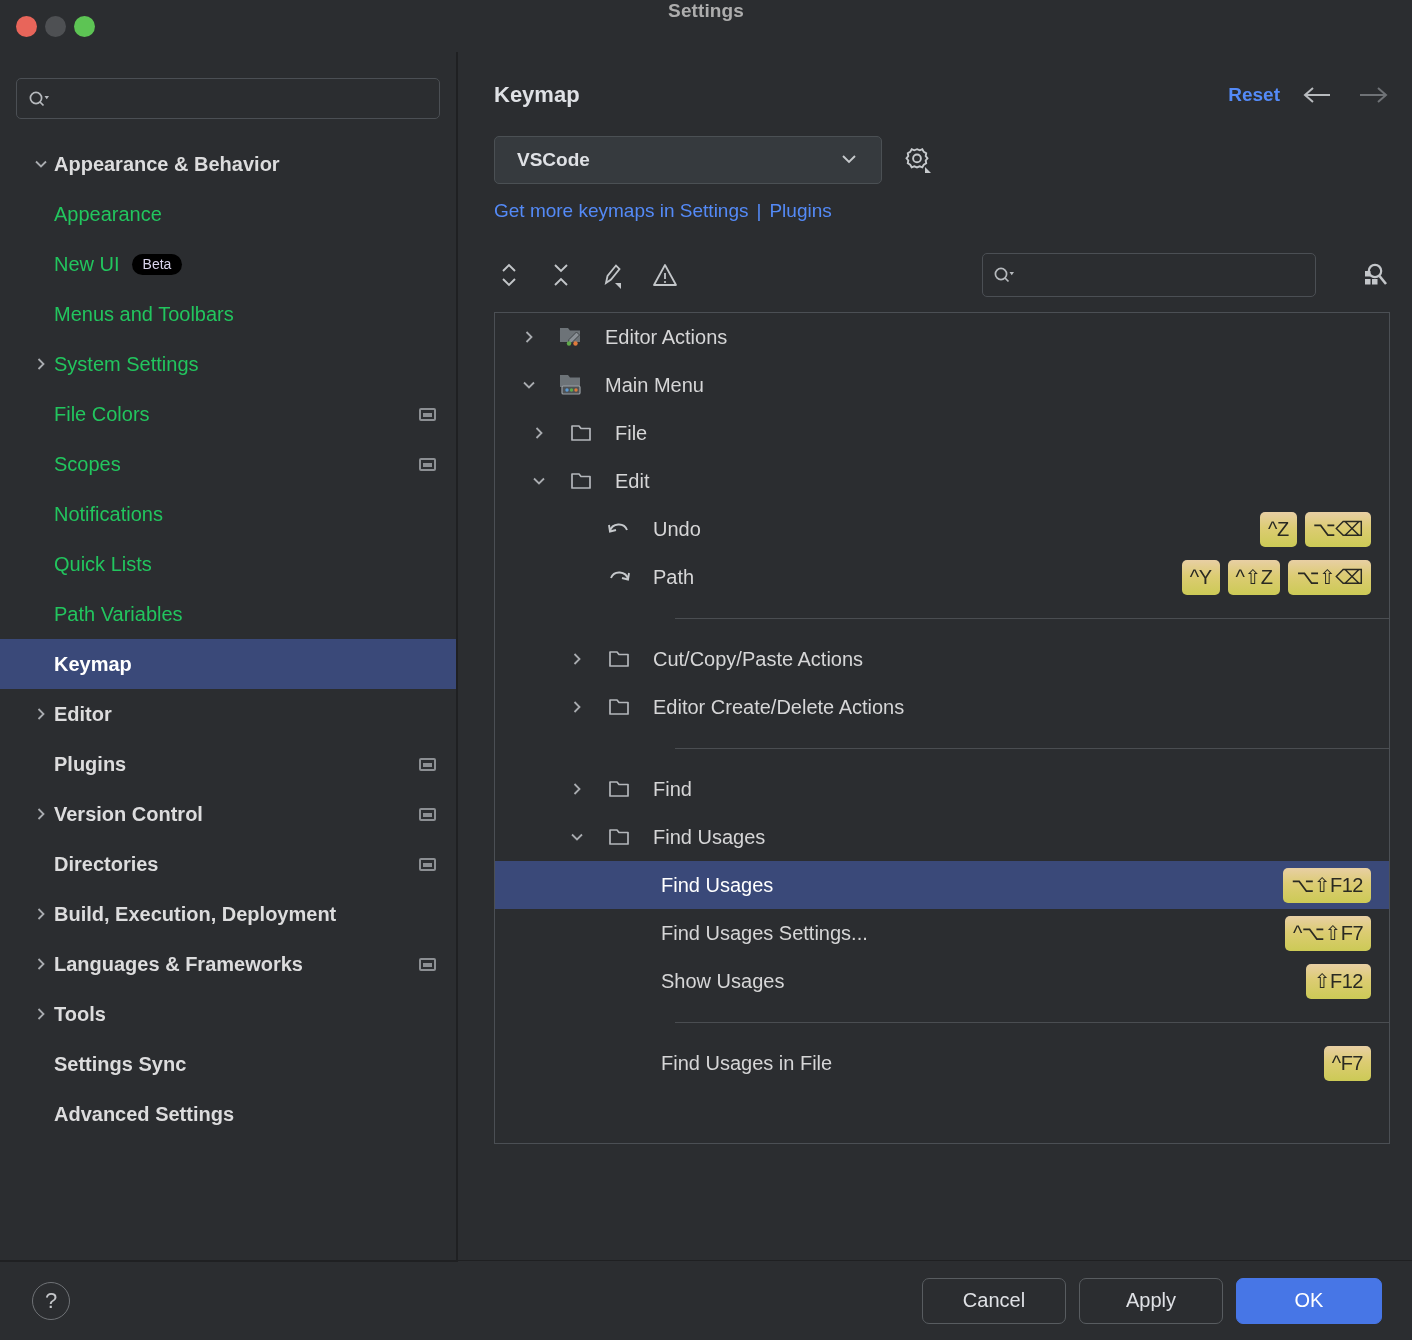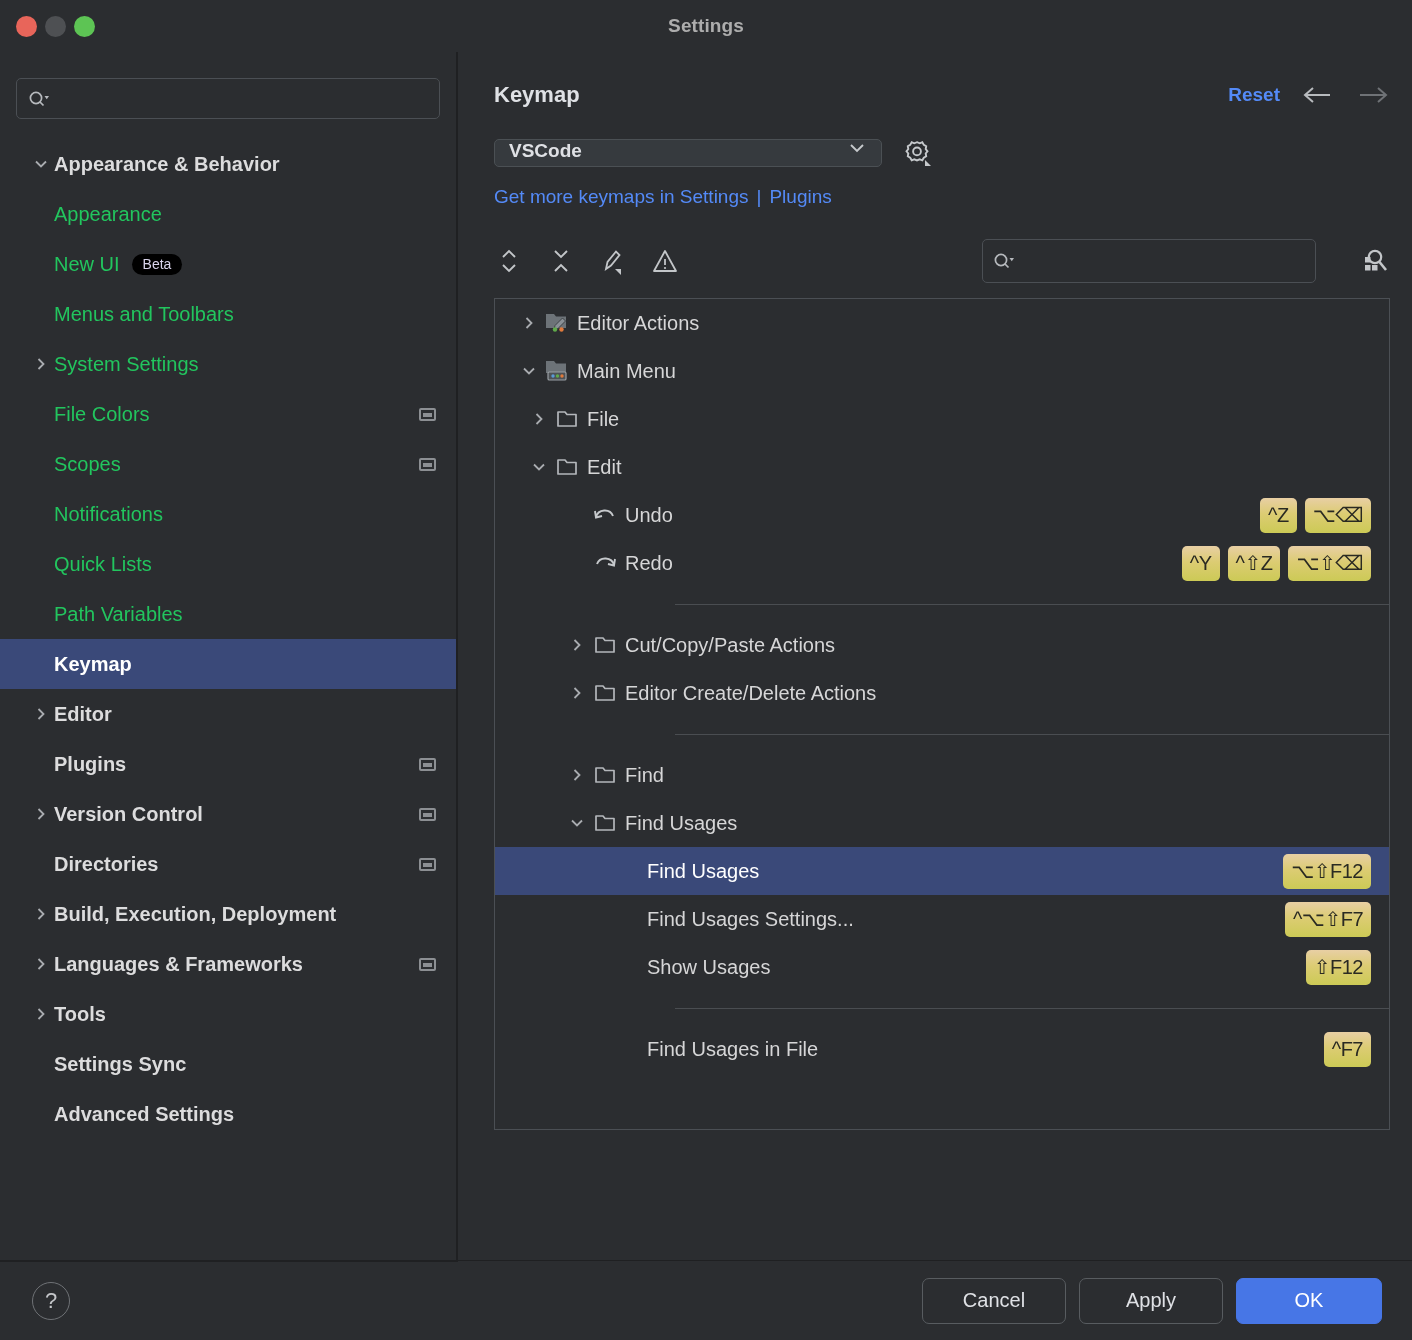--- a/index.html
+++ b/index.html
@@ -19,21 +19,21 @@
     flex-direction: column;
   }
 
   
   .titlebar {
     position: relative;
     height: 52px;
     flex: 0 0 52px;
     background: #2b2d30;
     display: flex;
-    align-items: center;
+    align-items: flex-start;
     justify-content: center;
   }
   .traffic {
     position: absolute;
     left: 16px; top: 16px;
     display: flex;
     gap: 8px;
   }
   .light { width: 21px; height: 21px; border-radius: 50%; }
   .light.red { background: #e8655a; }
@@ -166,27 +166,27 @@
   .navarrow { cursor: pointer; display:flex; align-items:center; }
 
   .keymap-row {
     display: flex;
     align-items: center;
     margin-top: 28px;
     gap: 18px;
   }
   .combo {
     width: 388px;
-    height: 28px;
+    height: 48px;
     background: #363a3e;
     border: 1px solid #4b5054;
     border-radius: 5px;
     display: flex;
-    align-items: flex-start;
-    padding: 0 14px;
+    align-items: center;
+    padding: 0 22px;
     cursor: pointer;
   }
   .combo-label {
     font-size: 19px;
     font-weight: bold;
     color: #dfe1e5;
     flex: 1;
   }
   .gear-btn { cursor:pointer; display:flex; align-items:center; }
 
@@ -241,20 +241,21 @@
     background: #2b2d30;
     overflow: hidden;
   }
   .tree-scroll { position: relative; height: 100%; }
   .trow {
     height: 48px;
     display: flex;
     align-items: center;
     position: relative;
     padding-right: 8px;
+    gap: 14px;
   }
   .trow.sel { background: #3a4979; }
   .trow .tarrow {
     width: 28px; flex: 0 0 28px;
     display:flex; align-items:center; justify-content:center;
   }
   .tname {
     font-size: 20px;
     color: #d6d6d7;
     white-space: nowrap;
@@ -661,21 +662,21 @@
               </span>
             </div>
             <div class="trow tlevel2">
               <span class="tarrow"></span>
               <span class="ticon">
                 <svg width="26" height="22" viewBox="0 0 26 22">
                   <path d="M22 13 C20 5, 8 4, 5 12" fill="none" stroke="#c6c9cc" stroke-width="1.9"></path>
                   <polyline points="23,7 22,13.5 16,12" fill="none" stroke="#c6c9cc" stroke-width="1.9"></polyline>
                 </svg>
               </span>
-              <span class="tname">Redo</span>
+              <span class="tname">Path</span>
               <span class="shortcuts">
                 <span class="kbadge">^Y</span>
                 <span class="kbadge">^⇧Z</span>
                 <span class="kbadge">⌥⇧⌫</span>
               </span>
             </div>
             <div style="height: 34px; position: relative;">
               <div class="tsep" style="top: 17px;"></div>
             </div>
             <div class="trow tlevel2">

